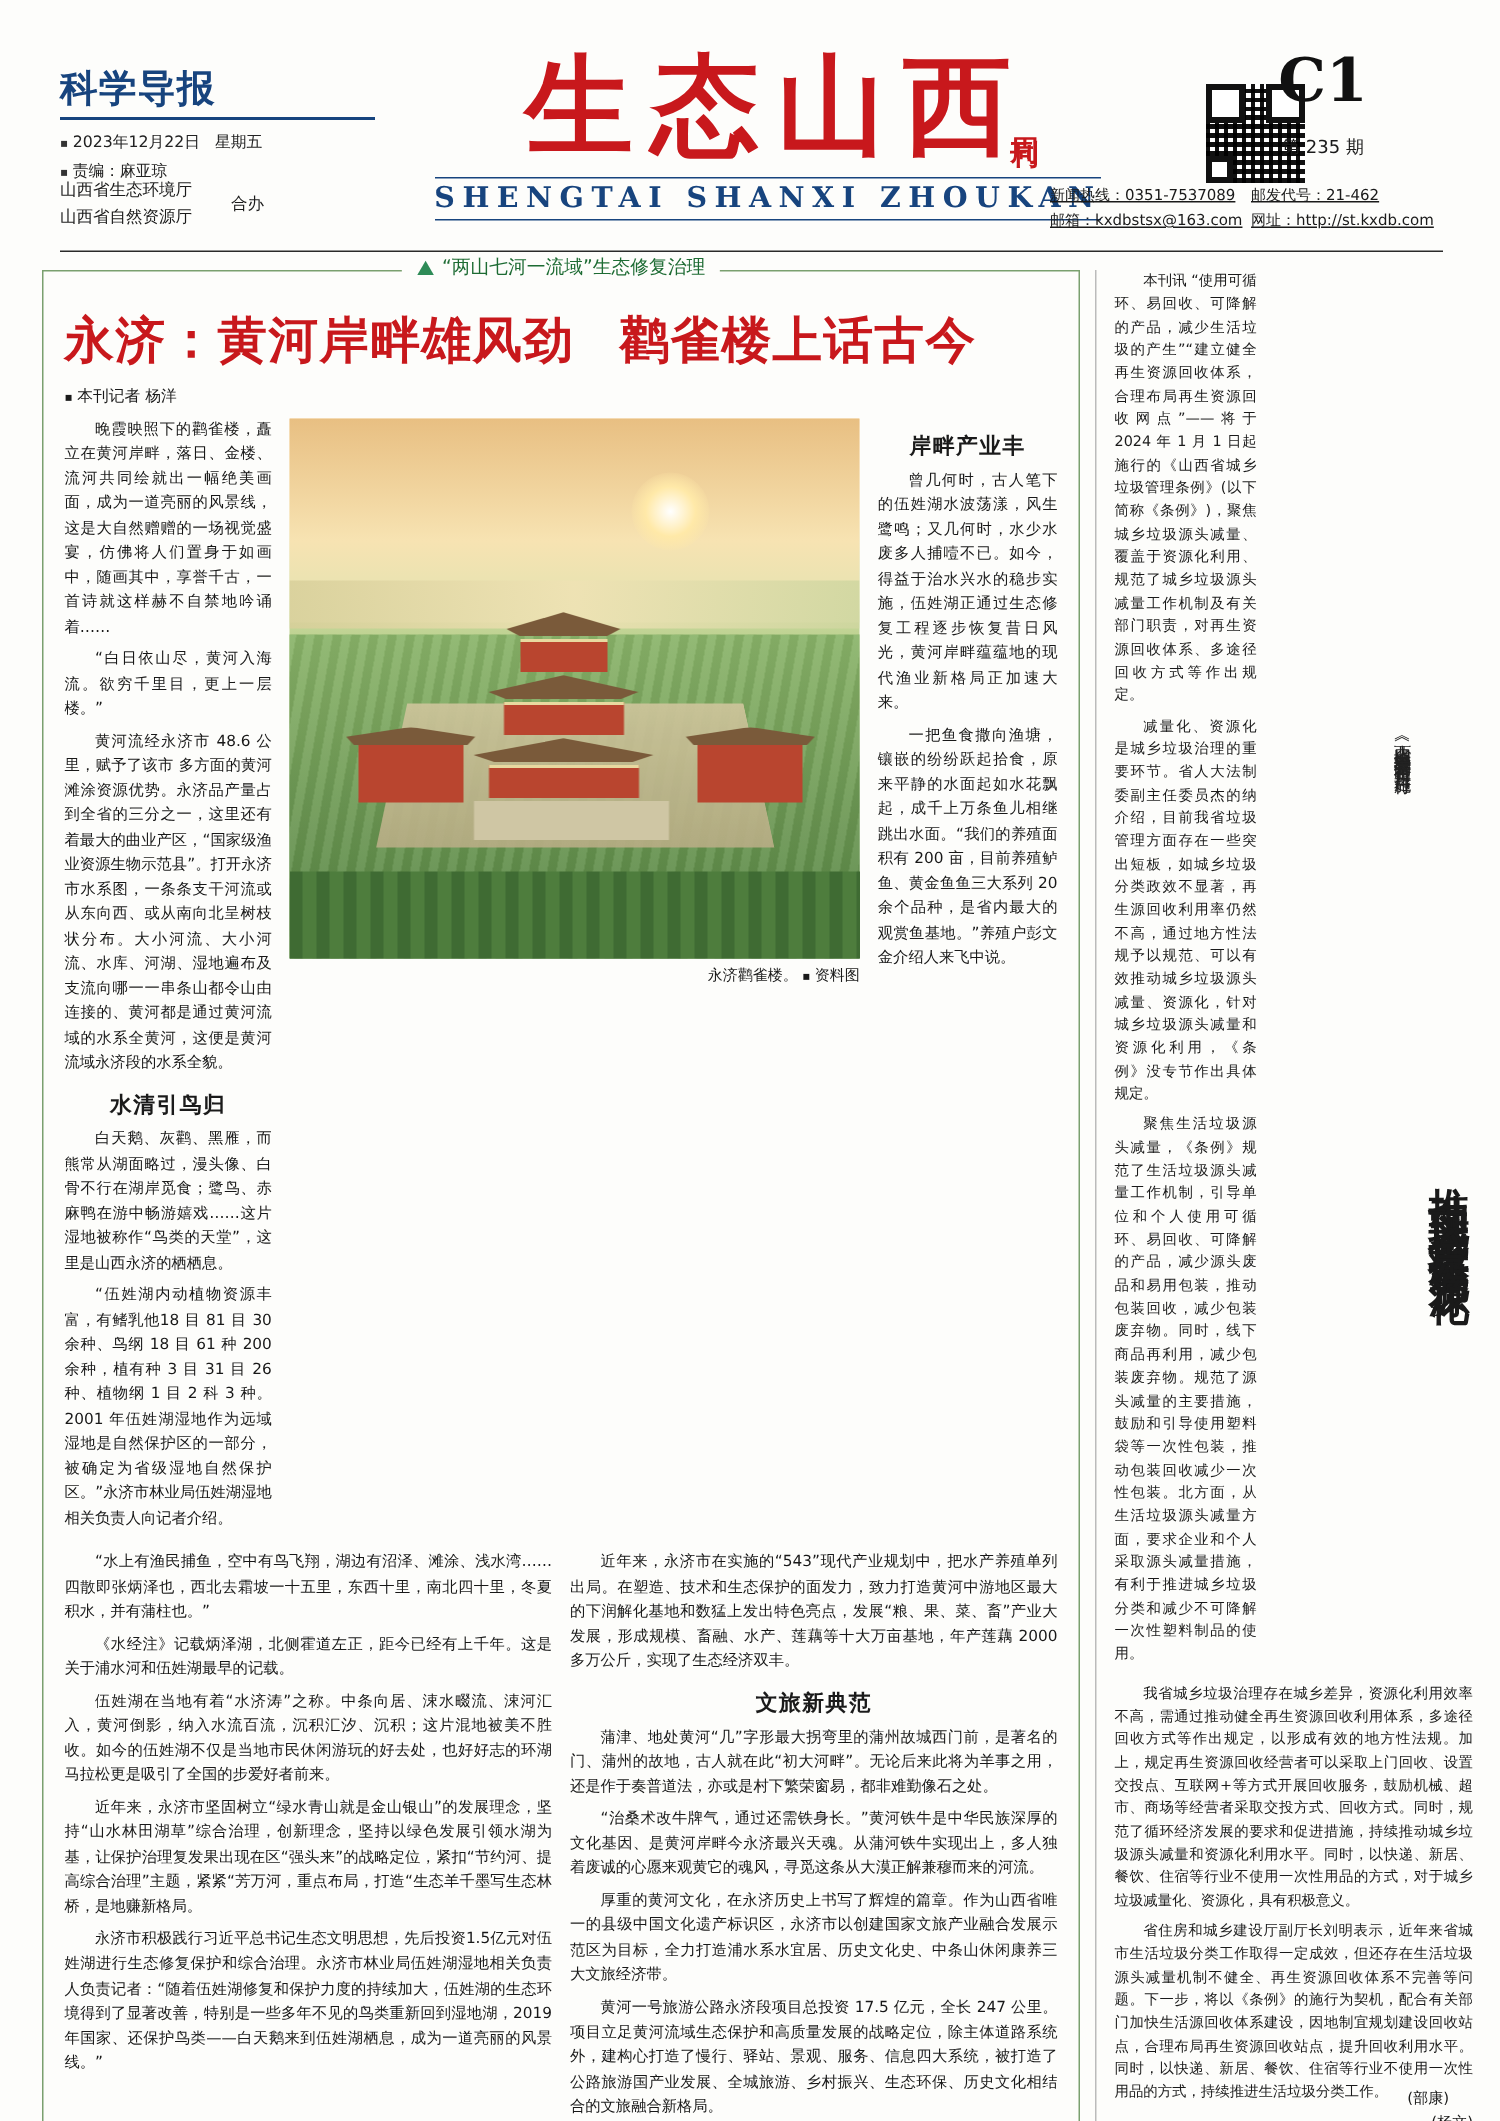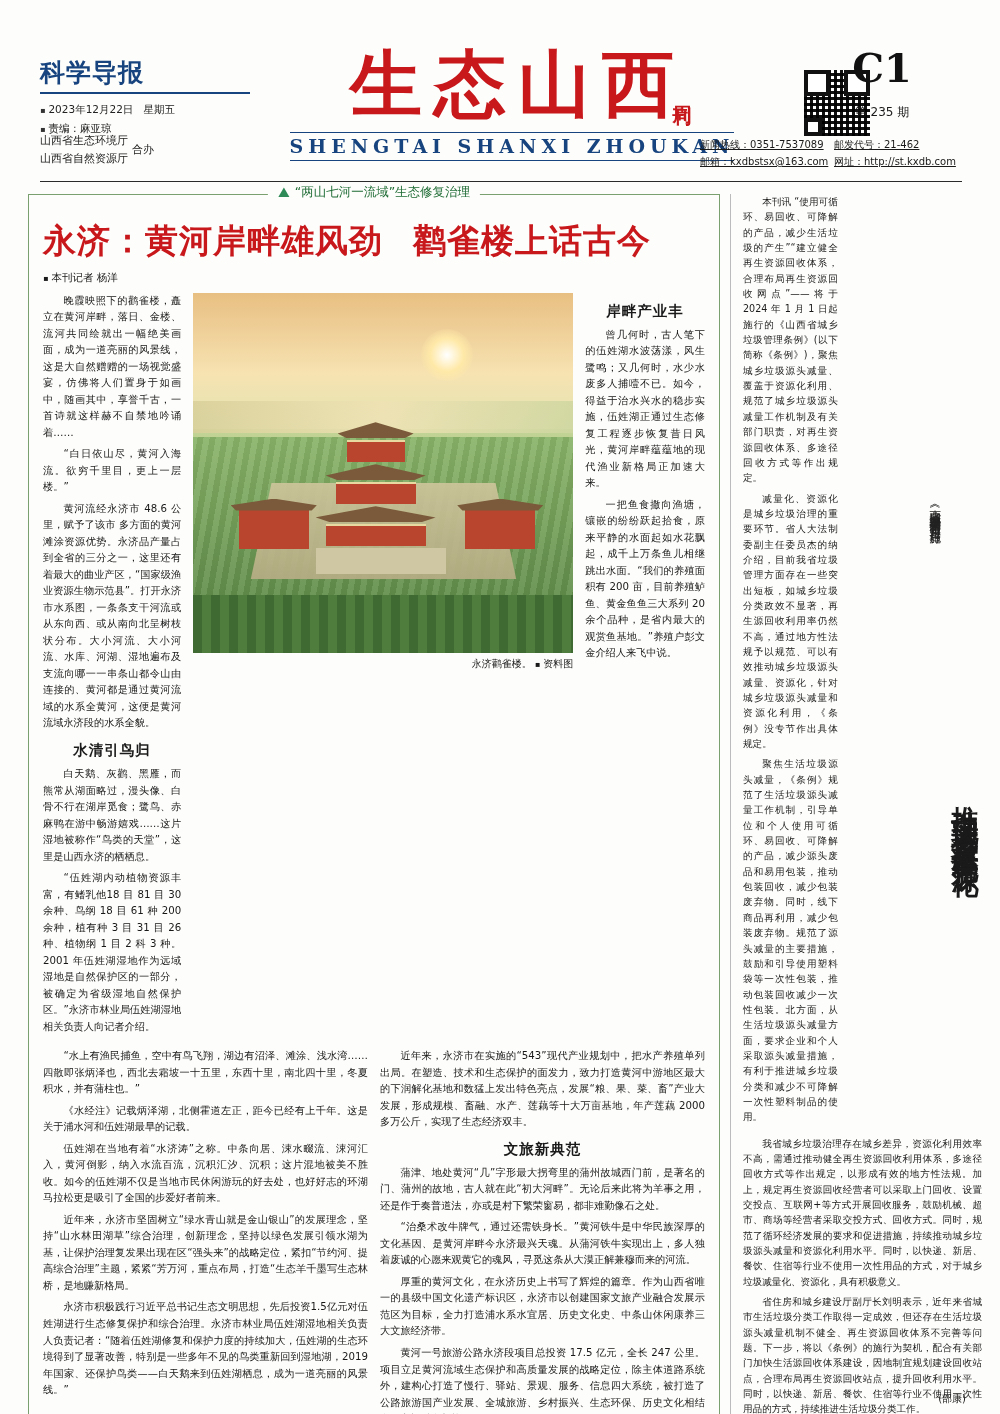--- a/index.html
+++ b/index.html
@@ -6,40 +6,40 @@
   html, body { margin: 0; padding: 0; }
   body {
     width: 1000px;
     height: 1414px;
     background: #fdfdfb;
     font-family: "DejaVu Sans", "Liberation Sans", sans-serif;
     color: #1a1a1a;
     position: relative;
     overflow: hidden;
   }
-  .page { position: relative; width: 1000px; height: 1414px; padding: 14px 28px; }
+  .page { position: relative; width: 1000px; height: 1414px; padding: 0 28px; }
 
   
   .masthead { position: relative; height: 168px; padding-top: 34px; }
   .mh-left { position: absolute; left: 12px; top: 46px; width: 230px; }
   .logo-cn {
     font-family: "DejaVu Serif", "Liberation Serif", serif;
     font-weight: bold;
     font-size: 25px;
     letter-spacing: 1px;
     color: #17447e;
     line-height: 1;
   }
   .logo-rule { width: 210px; height: 2px; background: #17447e; margin: 7px 0 6px; }
   .mh-meta { font-size: 10.5px; color: #222; line-height: 1.85; }
   .mh-meta .sq:before { content: "▪"; font-size: 8px; margin-right: 3px; color: #333; }
   .mh-org { position: absolute; left: 12px; top: 118px; font-size: 11px; line-height: 1.6; }
   .mh-org-row { display: flex; align-items: center; }
   .mh-org-names { }
-  .mh-org-join { margin-left: 4px; font-size: 11px; }
+  .mh-org-join { margin-left: 26px; font-size: 11px; }
 
   .mh-center { position: absolute; left: 258px; top: 34px; width: 452px; text-align: center; }
   .title-cn {
     font-family: "DejaVu Serif", "Liberation Serif", serif;
     font-weight: bold;
     color: #c8181c;
     font-size: 72px;
     letter-spacing: 12px;
     line-height: 1;
     margin-left: 12px;

